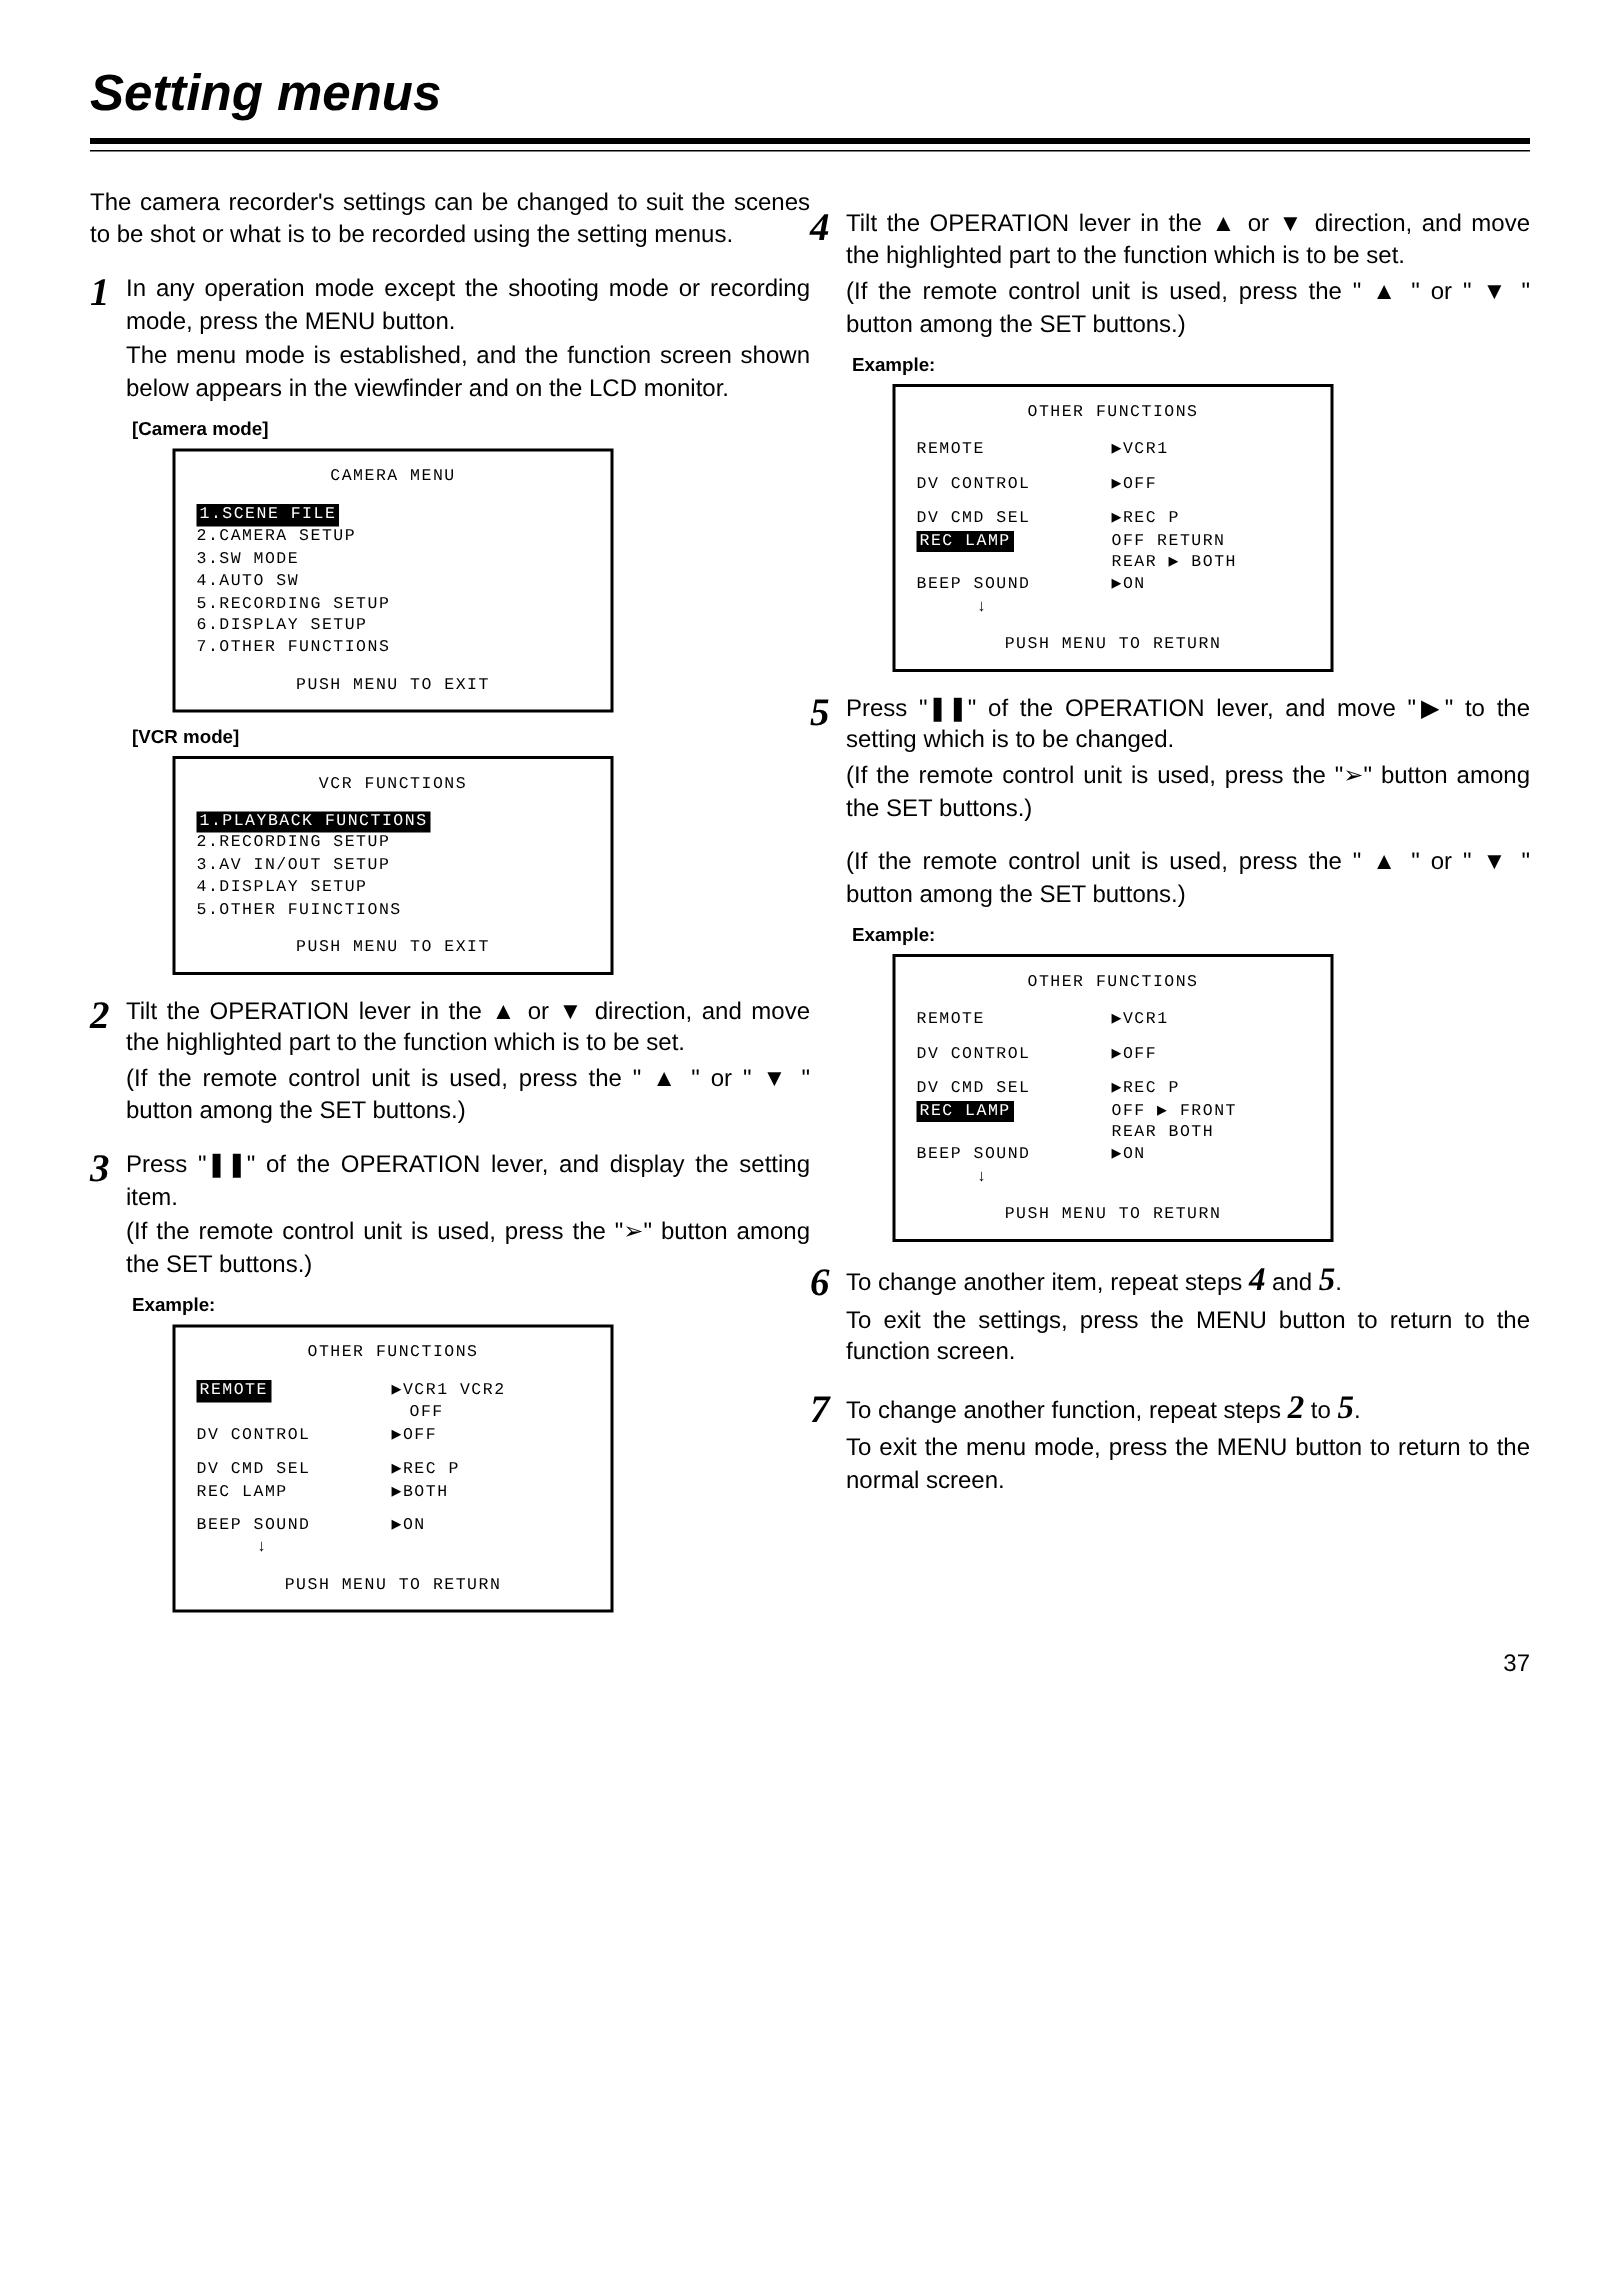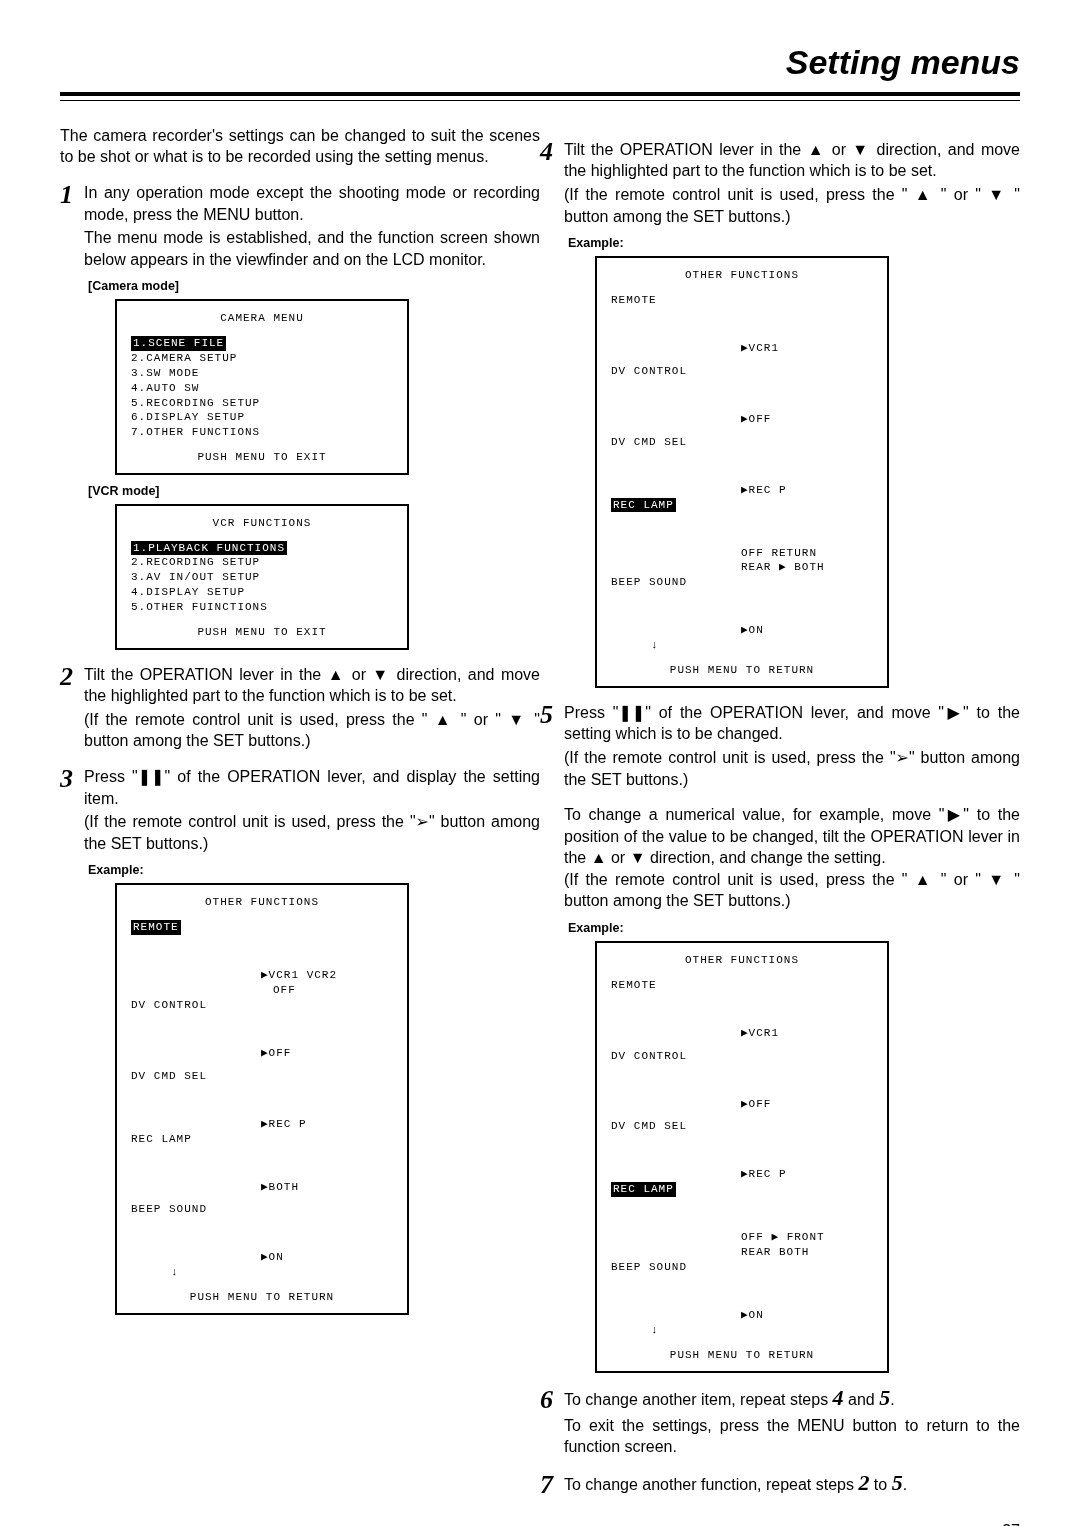--- a/index.html
+++ b/index.html
@@ -12,21 +12,20 @@
     font-size: 16px;
     line-height: 1.35;
   }
   .page-title {
     font-style: italic;
     font-weight: bold;
     font-size: 34px;
     border-bottom: 4px solid #000;
     padding-bottom: 6px;
     margin: 0 0 4px 0;
-    text-align: right;
   }
   .title-underline { height:1px; background:#000; margin-bottom:24px;}
   .columns { display: flex; }
   .col { flex: 1; }
   .section-title {
     font-weight: bold;
     font-size: 22px;
     margin: 18px 0 10px 0;
   }
   .step { display:flex; margin: 14px 0 2px 0; }
@@ -61,21 +60,21 @@
     text-align: center;
     margin: 10px 0 2px;
   }
   .menu-box .items { padding: 0 14px; line-height:1.35;}
   .menu-box .hl {
     background:#000; color:#fff; padding:0 2px;
     display:inline-block;
   }
   .row2col { display:flex; }
   .row2col .left { width: 130px; }
-  .row2col .right { flex:1;margin-top:48px; }
+  .row2col .right { flex:1; }
   .indent-right { padding-left: 130px; }
   .page-num { text-align:right; font-size:16px; margin-top:20px;}
 </style>
 </head>
 <body>
 
 <div class="page-title">Setting menus</div>
 <div class="title-underline"></div>
 
 <div class="columns">
@@ -202,21 +201,20 @@
       </div>
       <div class="footer">PUSH MENU TO RETURN</div>
     </div>
 
     <div class="step">
       <div class="step-num">5</div>
       <div class="step-body">Press "❚❚" of the OPERATION lever, and move "▶" to the setting which is to be changed.</div>
     </div>
     <div class="step-cont">(If the remote control unit is used, press the "➢" button among the SET buttons.)</div>
     <div style="height:14px"></div>
-    <div class="step-cont">To change a numerical value, for example, move "▶" to the position of the value to be changed, tilt the OPERATION lever in the ▲ or ▼ direction, and change the setting.</div>
     <div class="step-cont">(If the remote control unit is used, press the " ▲ " or " ▼ " button among the SET buttons.)</div>
 
     <div class="small-label">Example:</div>
     <div class="menu-box">
       <div class="header">OTHER FUNCTIONS</div>
       <div class="items">
         <div class="row2col">
             <span class="left">REMOTE</span>
             <span class="right">▶VCR1</span>
           </div>
@@ -251,17 +249,18 @@
       </div>
     </div>
     <div class="step-cont">To exit the settings, press the MENU button to return to the function screen.</div>
 
     <div class="step">
       <div class="step-num">7</div>
       <div class="step-body">
         <span>To change another function, repeat steps </span><span class="step-num inline">2</span><span> to </span><span class="step-num inline">5</span><span>.</span>
       </div>
     </div>
+    <div class="step-cont">To exit the menu mode, press the MENU button to return to the normal screen.</div>
 
   </div>
 </div>
 
 <div class="page-num">37</div>
 
 </body></html>

